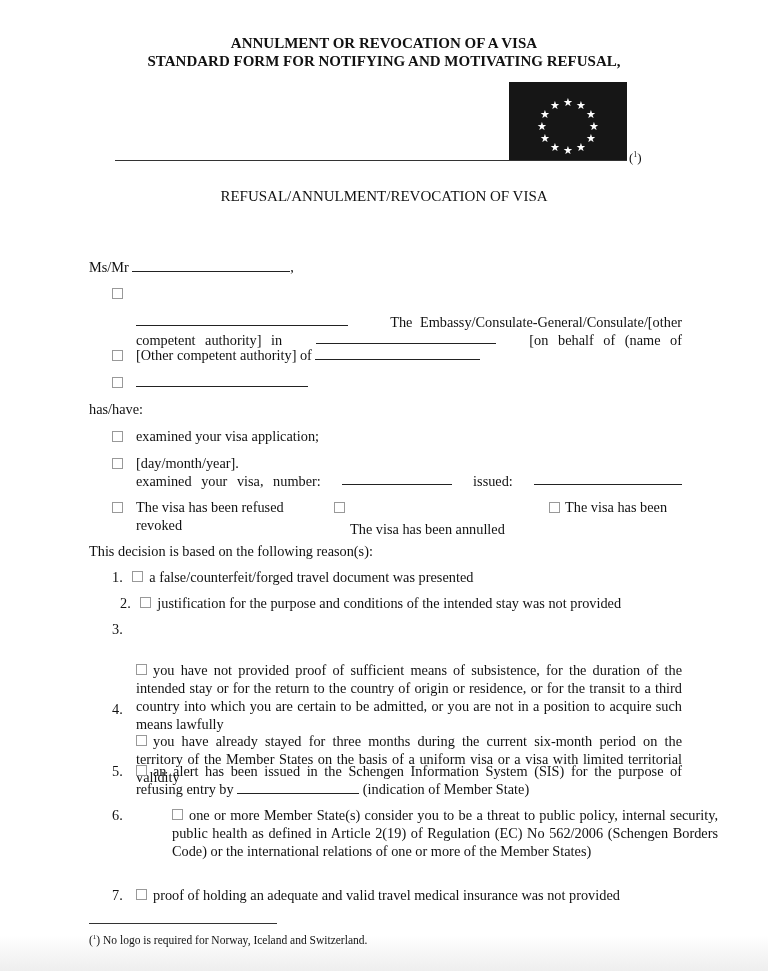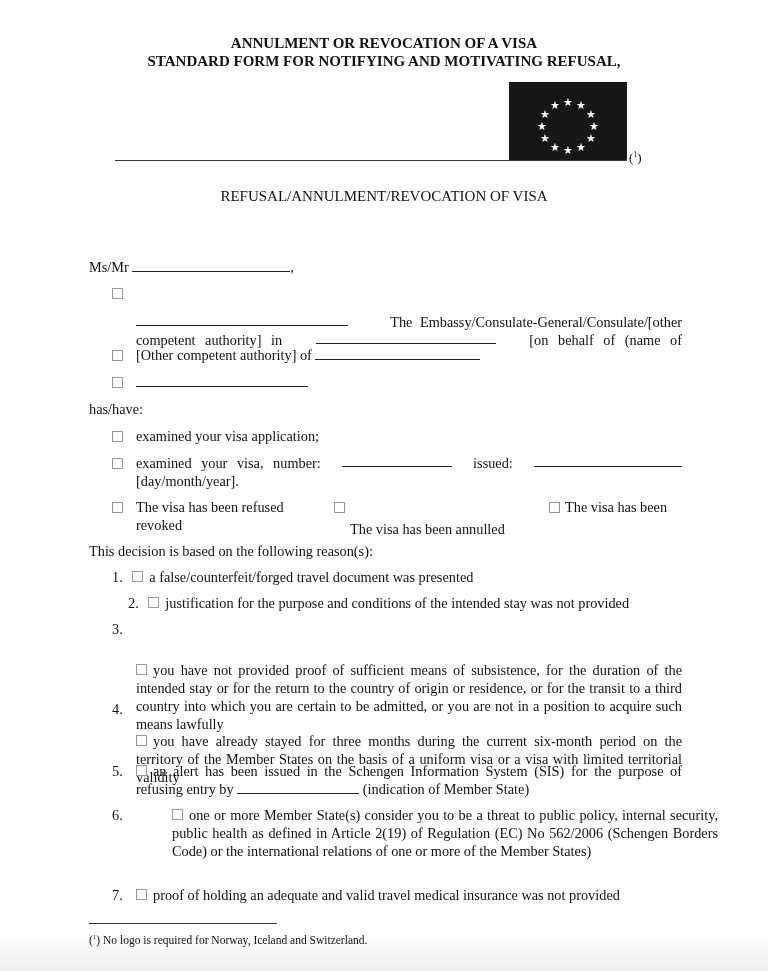--- a/index.html
+++ b/index.html
@@ -81,45 +81,45 @@
   <span class="blank" style="width:172px;"></span>
 </div>
 
 <div class="abs line" style="left:89px;top:400px;">has/have:</div>
 
 <span class="abs cb" style="left:112px;top:431px;"></span>
 <div class="abs line" style="left:136px;top:427px;">examined your visa application;</div>
 
 <span class="abs cb" style="left:112px;top:458px;"></span>
 <div class="abs line" style="left:136px;top:454px;width:546px;">
+  <div>[day/month/year].</div>
   <div style="display:flex;justify-content:space-between;">
     <span style="word-spacing:6px;">examined your visa, number:</span>
     <span class="blank" style="width:110px;"></span>
     <span>issued:</span>
     <span class="blank" style="width:148px;"></span>
   </div>
-  <div>[day/month/year].</div>
 </div>
 
 <span class="abs cb" style="left:112px;top:502px;"></span>
 <div class="abs line" style="left:136px;top:498px;">The visa has been refused</div>
 <span class="abs cb" style="left:334px;top:502px;"></span>
 <div class="abs line" style="left:350px;top:520px;text-align:center;">The visa has been annulled</div>
 <span class="abs cb" style="left:549px;top:502px;"></span>
 <div class="abs line" style="left:565px;top:498px;">The visa has been</div>
 <div class="abs line" style="left:136px;top:516px;">revoked</div>
 
 <div class="abs line" style="left:89px;top:542px;">This decision is based on the following reason(s):</div>
 
 <div class="abs line" style="left:112px;top:568px;">
   <span>1.</span>
   <span class="cb" style="margin-left:6px;"></span><span>a false/counterfeit/forged travel document was presented</span>
 </div>
 
-<div class="abs line" style="left:128px;top:594px;text-align:right;">
+<div class="abs line" style="left:120px;top:594px;text-align:right;">
   <span>2.</span>
   <span class="cb" style="margin-left:6px;"></span><span>justification for the purpose and conditions of the intended stay was not provided</span>
 </div>
 
 <div class="num line" style="top:620px;">3.</div>
 <div class="item line just" style="top:620px;margin-top:41px;">
   <span class="cb"></span><span>you have not provided proof of sufficient means of subsistence, for the duration of the intended stay or for the return to the country of origin or residence, or for the transit to a third country into which you are certain to be admitted, or you are not in a position to acquire such means lawfully</span>
 </div>
 
 <div class="num line" style="top:700px;">4.</div>

